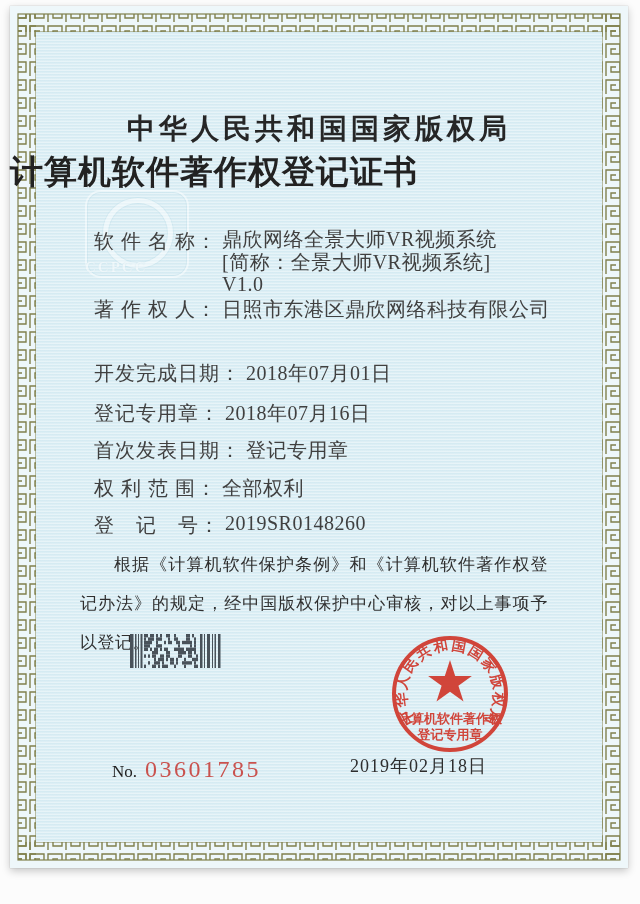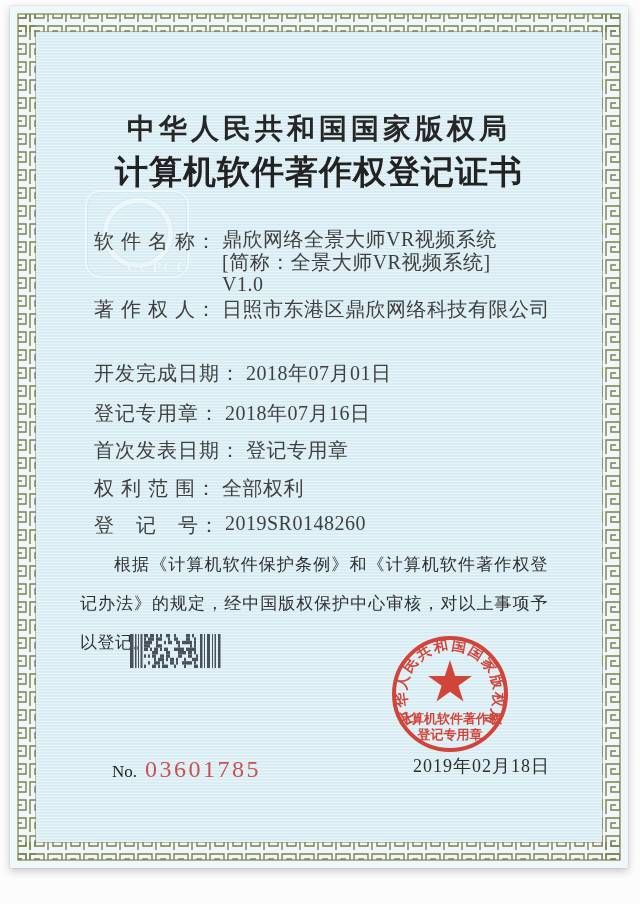--- a/index.html
+++ b/index.html
@@ -18,56 +18,56 @@
     background-image:repeating-linear-gradient(0deg,
       rgba(255,255,255,.38) 0px, rgba(255,255,255,.38) 1px,
       rgba(183,218,230,.22) 2px, rgba(217,237,244,0) 3px);
   }
   .frame-svg{position:absolute;left:0;top:0;width:618px;height:862px;pointer-events:none;}
   .authority{
     position:absolute;left:0;top:104px;width:618px;text-align:center;
     font-size:28px;font-weight:bold;letter-spacing:4px;color:#262626;
   }
   .cert-title{
-    position:absolute;left:0;top:144px;width:618px;text-align:center;
+    position:absolute;left:0;top:144px;width:618px;text-align:left;
     font-size:33px;font-weight:bold;letter-spacing:1px;color:#222;
   }
   .cert-no-line{
     position:absolute;right:84px;top:191px;font-size:13.5px;color:#3a3a3a;letter-spacing:.5px;
   }
   .row{position:absolute;left:84px;font-size:20px;color:#404040;}
   .row .label{display:inline-block;white-space:pre;letter-spacing:1px;vertical-align:top;}
   .row .value{display:inline-block;vertical-align:top;letter-spacing:.5px;}
   .vlines div{line-height:22.5px;}
   .statement{
     position:absolute;left:70px;top:539px;width:468px;
     font-size:17px;line-height:39px;color:#2f2f2f;text-indent:2em;
     text-align:justify;letter-spacing:.5px;
   }
   .barcode{position:absolute;left:120px;top:628px;width:92px;height:34px;}
   .serial{position:absolute;left:102px;top:750px;font-size:17px;color:#222;}
   .serial .num{color:#c9524e;letter-spacing:2.5px;margin-left:8px;font-size:24px;}
   .seal{position:absolute;left:365px;top:613px;width:150px;height:150px;opacity:.92;}
   .seal-date{
-    position:absolute;left:340px;top:748px;width:200px;text-align:right;
+    position:absolute;left:340px;top:748px;width:200px;text-align:left;
     font-size:18px;color:#2e2e2e;letter-spacing:1px;
   }
   .watermark{
     position:absolute;left:75px;top:184px;width:104px;height:88px;opacity:.55;pointer-events:none;
   }
   .wm-box{
     position:absolute;inset:0;border:2px solid rgba(255,255,255,.85);border-radius:16px;
     box-shadow:inset 0 0 0 1px rgba(176,212,226,.5);
   }
   .wm-ring{
     position:absolute;left:18px;top:8px;width:60px;height:60px;border-radius:50%;
     border:5px solid rgba(255,255,255,.8);box-shadow:0 0 0 1px rgba(176,212,226,.45), inset 0 0 0 1px rgba(176,212,226,.45);
   }
   .wm-text{
-    position:absolute;left:0;bottom:2px;width:100%;text-align:right;
+    position:absolute;left:0;bottom:2px;width:100%;text-align:left;
     font-size:15px;letter-spacing:2px;color:rgba(255,255,255,.95);
     text-shadow:0 0 1px rgba(166,205,220,.8);font-weight:bold;
   }
 </style>
 </head>
 <body>
 
 <div class="page">
 
   <svg class="frame-svg" viewBox="0 0 618 862" xmlns="http://www.w3.org/2000/svg">

